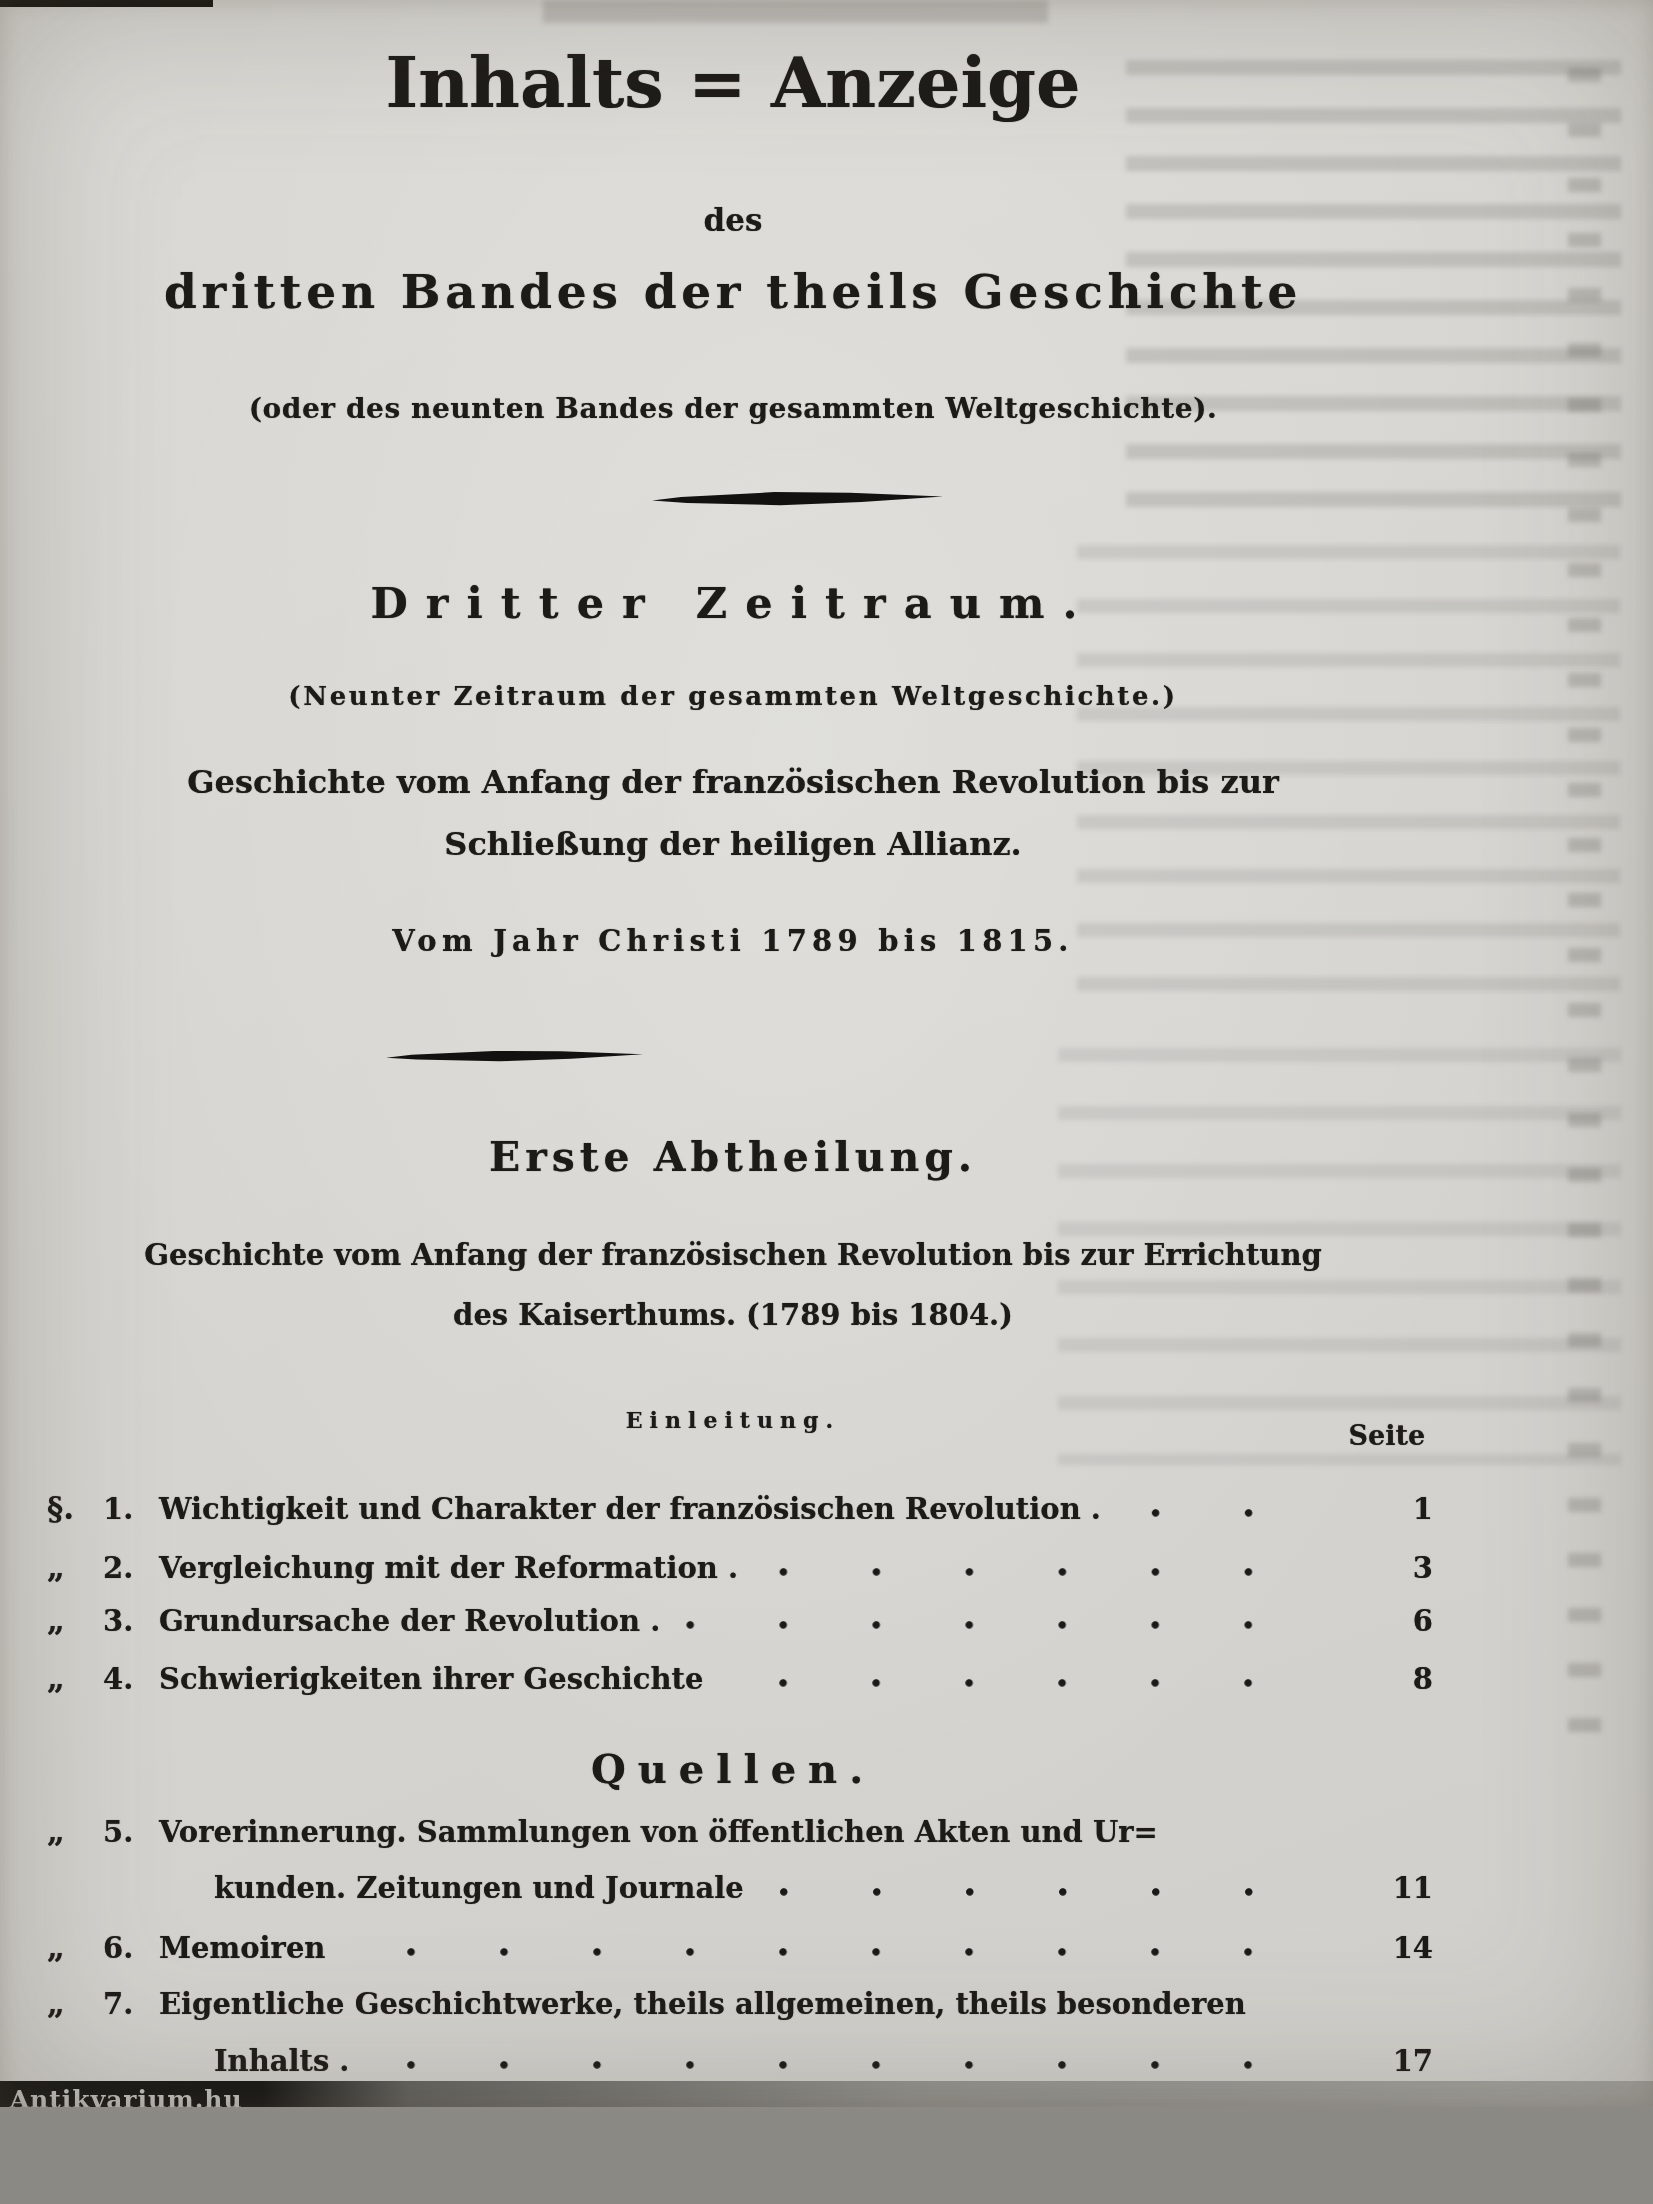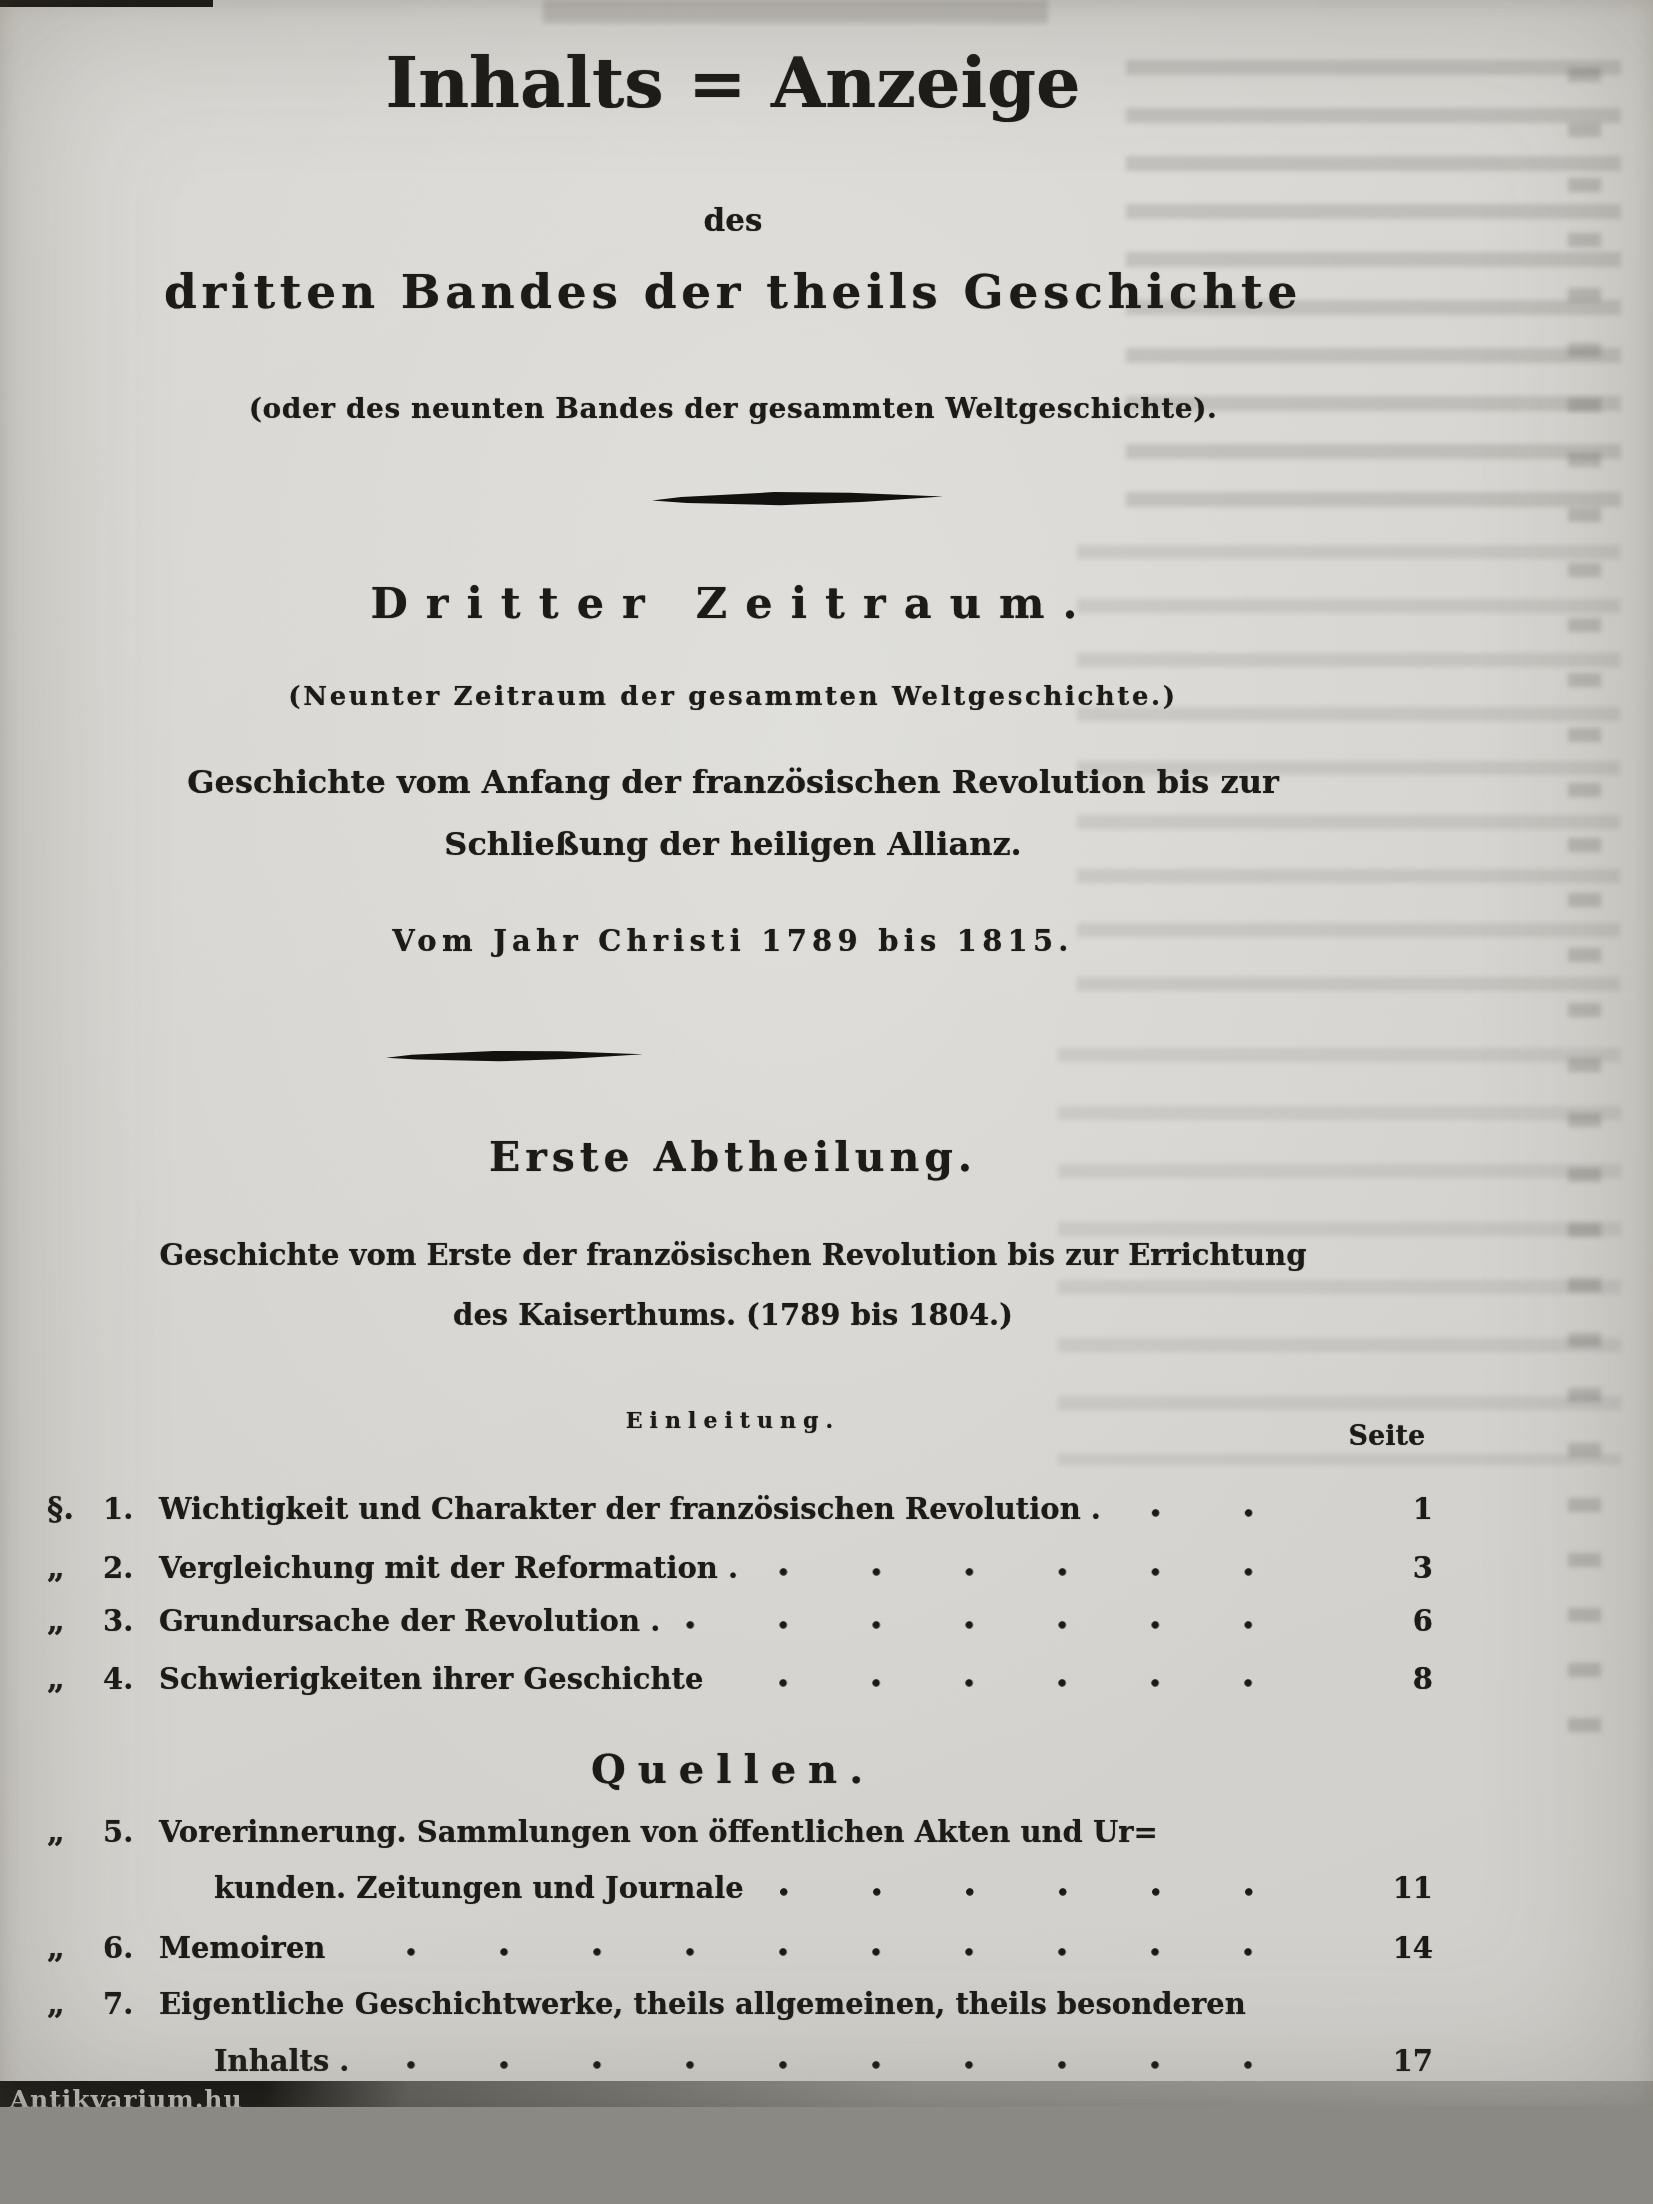--- a/index.html
+++ b/index.html
@@ -122,21 +122,21 @@
 
   <div class="ink p-head">Dritter Zeitraum.</div>
   <div class="ink p-note">(Neunter Zeitraum der gesammten Weltgeschichte.)</div>
   <div class="ink p-d1">Geschichte vom Anfang der französischen Revolution bis zur</div>
   <div class="ink p-d2">Schließung der heiligen Allianz.</div>
   <div class="ink p-years">Vom Jahr Christi 1789 bis 1815.</div>
 
   <div class="divider d2"></div>
 
   <div class="ink a-head">Erste Abtheilung.</div>
-  <div class="ink a-d1">Geschichte vom Erste der französischen Revolution bis zur Errichtung</div>
+  <div class="ink a-d1">Geschichte vom Anfang der französischen Revolution bis zur Errichtung</div>
   <div class="ink a-d2">des Kaiserthums. (1789 bis 1804.)</div>
 
   <div class="toc-heading-row h-einleitung">
     <span class="toc-heading">Einleitung.</span>
     <span class="seite">Seite</span>
   </div>
 
   <div class="toc-row r1">
     <span class="m">§.</span>
     <span class="n">1.</span>

